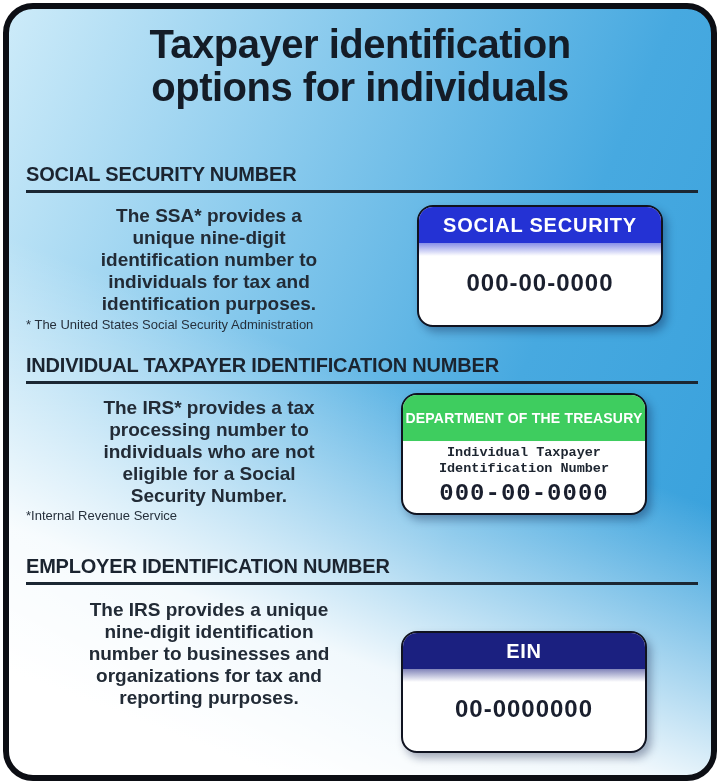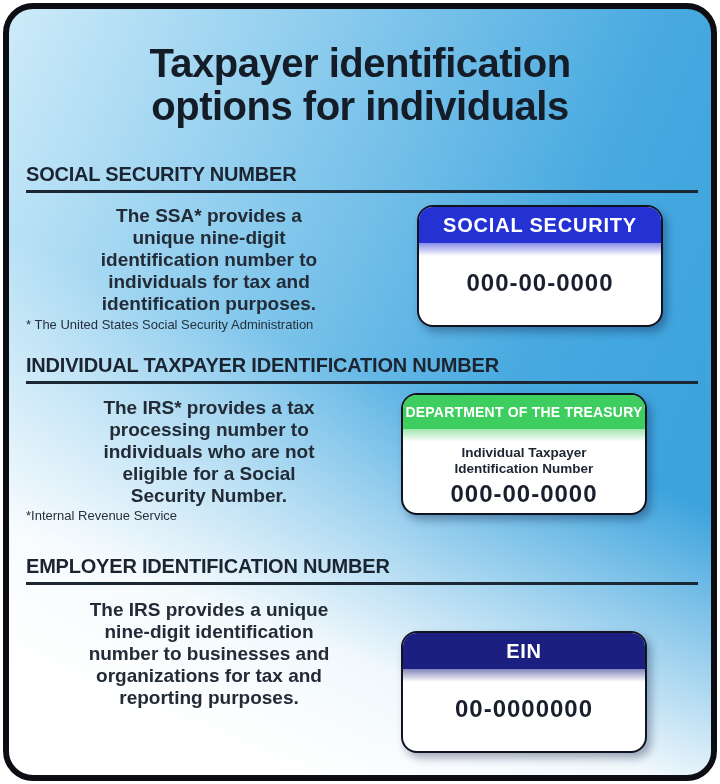--- a/index.html
+++ b/index.html
@@ -20,21 +20,20 @@
   .page-title {
     position: absolute;
     top: 14px; left: 0; right: 0;
     text-align: center;
     font-size: 40px;
     font-weight: bold;
     line-height: 1.08;
     letter-spacing: -0.5px;
     color: #141c27;
     white-space: pre-line;
-    margin-top: 19px;
   }
 
   .sec-heading {
     position: absolute;
     left: 17px;
     font-size: 20px;
     font-weight: bold;
     letter-spacing: -0.2px;
     color: #1b2430;
   }
@@ -86,39 +85,40 @@
     font-weight: bold;
     text-align: center;
   }
   .card-fade {
     position: absolute;
     top: 36px; left: 0; right: 0;
     height: 13px;
   }
   .band--ssn { background: #2432d4; font-size: 20px; letter-spacing: 0.8px; }
   .fade--ssn { background: linear-gradient(to bottom, rgba(36,50,212,0.55), rgba(36,50,212,0)); }
-  .band--itin { background: #3ecd5f; height: 34px; font-size: 14px; letter-spacing: 0.2px; }
+  .band--itin { background: #3ecd5f; height: 46px; font-size: 14px; letter-spacing: 0.2px; }
   .fade--itin { top: 34px; background: linear-gradient(to bottom, rgba(62,205,95,0.5), rgba(62,205,95,0)); }
   .band--ein { background: #1b2080; font-size: 20px; letter-spacing: 0.8px; }
   .fade--ein { background: linear-gradient(to bottom, rgba(27,32,128,0.55), rgba(27,32,128,0)); }
 
   .card-body {
     position: absolute;
     top: 49px; bottom: 0; left: 0; right: 0;
     display: flex;
     flex-direction: column;
     align-items: center;
     justify-content: center;
     padding-bottom: 16px;
   }
   .card--itin .card-body {
     top: 47px;
     justify-content: flex-start;
     padding-top: 3px;
     padding-bottom: 8px;
+    font-family: Liberation Mono, monospace;
   }
   .card-subheader {
     font-size: 13.5px;
     font-weight: bold;
     line-height: 16px;
     text-align: center;
     color: #1d2530;
     white-space: pre-line;
   }
   .card-number {

